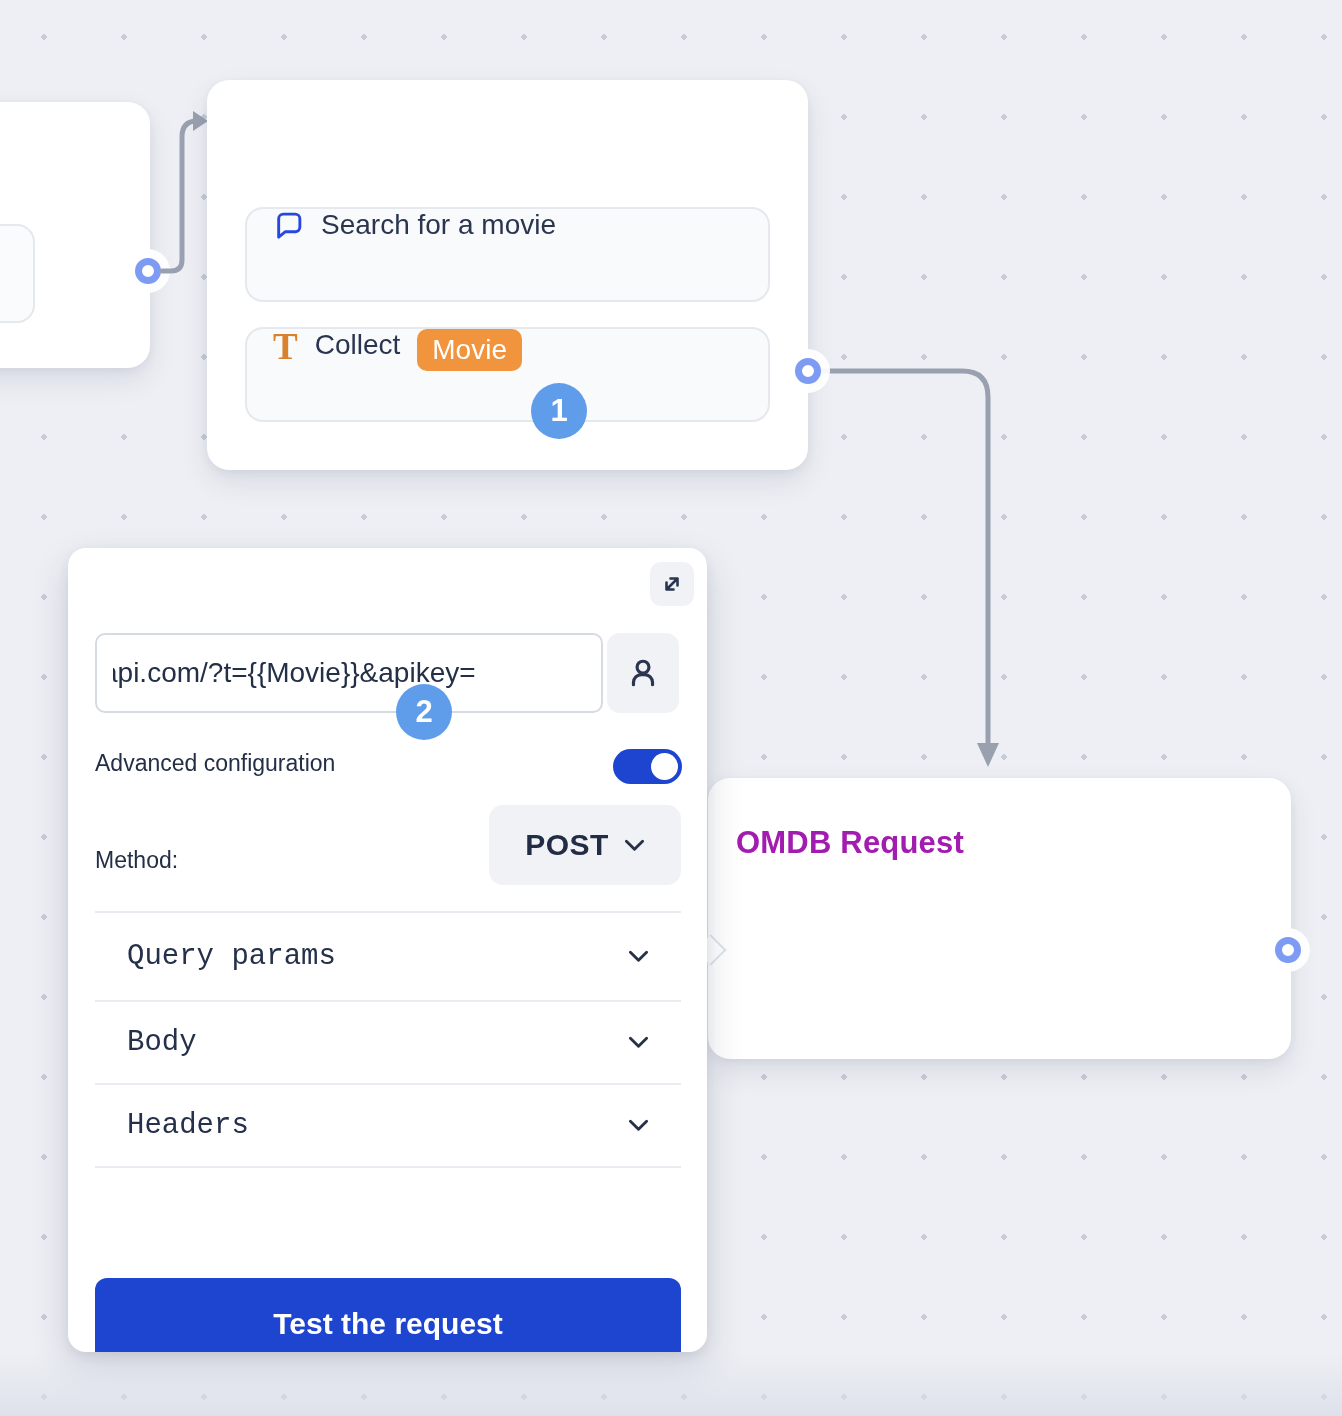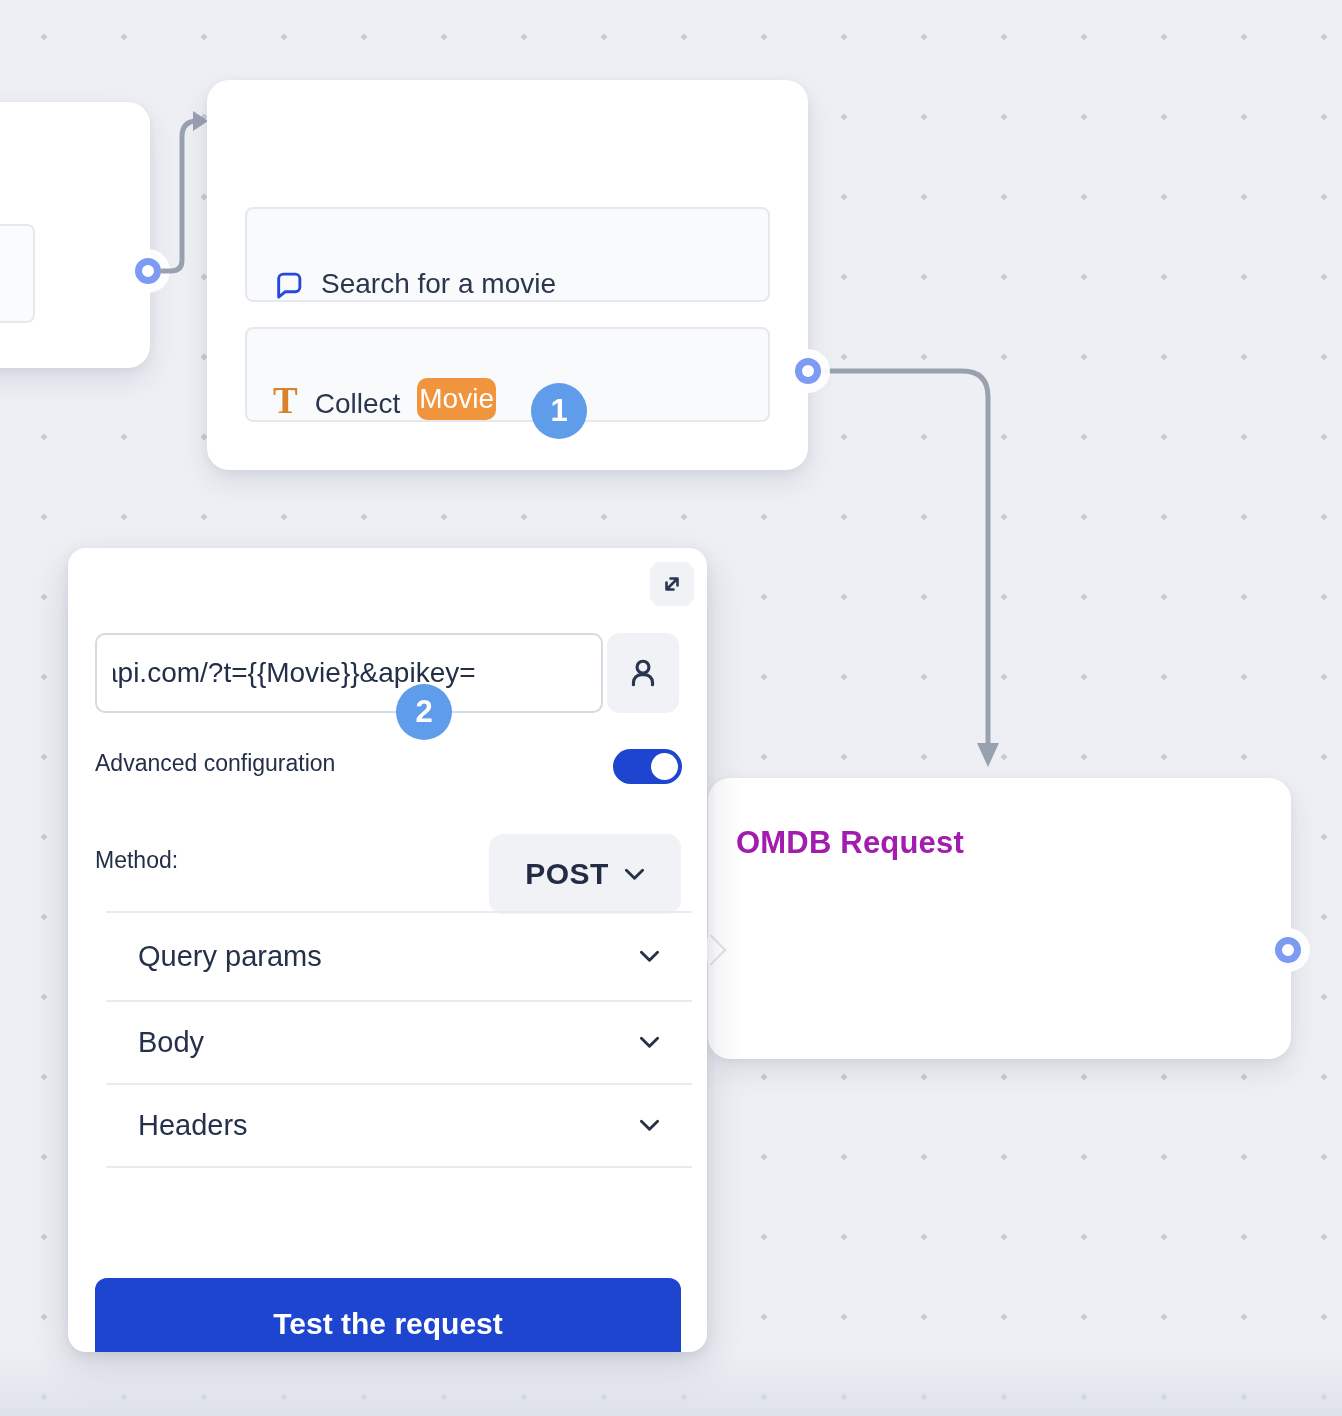--- a/index.html
+++ b/index.html
@@ -23,27 +23,27 @@
   }
   .node{
     position:absolute;background:#ffffff;border-radius:22px;
     box-shadow:0 12px 28px rgba(40,50,80,.10), 0 3px 8px rgba(40,50,80,.06);
     z-index:10;
   }
   .node-title{
     position:absolute;color:#a21caf;font-size:31px;font-weight:700;letter-spacing:.2px;
   }
   .node-item{
-    position:absolute;background:#f9fafb;border:2px solid #e5e8ed;border-radius:8px;
-    display:flex;align-items:flex-end;box-sizing:border-box;padding:0 26px;gap:17px;
+    position:absolute;background:#f9fafb;border:2px solid #e5e8ed;border-radius:18px;
+    display:flex;align-items:flex-start;box-sizing:border-box;padding:0 26px;gap:17px;
   }
   .node-item .item-label{color:#2a364f;font-size:28px;white-space:nowrap;}
   .chip{
     background:#f0943d;color:#ffffff;border-radius:10px;
-    padding:5px 2px;font-size:28px;margin-left:13px;
+    padding:5px 15px;font-size:28px;margin-left:13px;
   }
   .t-glyph{
     font-family:"Liberation Serif", serif;font-size:37px;font-weight:600;
     color:#d8822d;line-height:1;transform:translateY(-1px);
   }
   .port{
     position:absolute;width:12px;height:12px;background:#ffffff;
     border:7px solid #7d9bf2;border-radius:50%;
     box-shadow:0 0 0 9px rgba(255,255,255,.92), 0 2px 7px rgba(40,50,80,.18);
   }
@@ -71,26 +71,26 @@
   }
   .panel-label{position:absolute;color:#232e47;font-size:23px;}
   .toggle{
     position:absolute;left:545px;top:201px;width:69px;height:35px;border-radius:18px;
     background:#1d45d0;cursor:pointer;
   }
   .toggle .knob{
     position:absolute;right:4px;top:4px;width:27px;height:27px;border-radius:50%;background:#ffffff;
   }
   .method-select{
-    position:absolute;left:421px;top:286px;width:192px;height:80px;border-radius:14px;
+    position:absolute;left:421px;top:257px;width:192px;height:80px;border-radius:14px;
     background:#f0f2f5;border:none;display:flex;align-items:center;justify-content:center;
     gap:15px;cursor:pointer;
   }
   .method-select .method-value{color:#222d45;font-size:30px;font-weight:600;letter-spacing:.5px;}
-  .sections{position:absolute;left:38px;top:363px;width:586px;border-top:2px solid #e9ebf0;}
+  .sections{position:absolute;left:27px;top:363px;width:586px;border-top:2px solid #e9ebf0;font-family:Liberation Mono, monospace;}
   .section-row{
     height:81px;border-bottom:2px solid #e9ebf0;display:flex;align-items:center;
     justify-content:space-between;padding:0 32px 0 32px;cursor:pointer;
   }
   .section-row .section-label{color:#25304a;font-size:29px;}
   .test-btn{
     position:absolute;left:27px;top:730px;width:586px;height:92px;border:none;border-radius:12px;
     background:#1d45d0;color:#ffffff;font-family:"Liberation Sans", sans-serif;
     font-size:30px;font-weight:700;cursor:pointer;
   }

